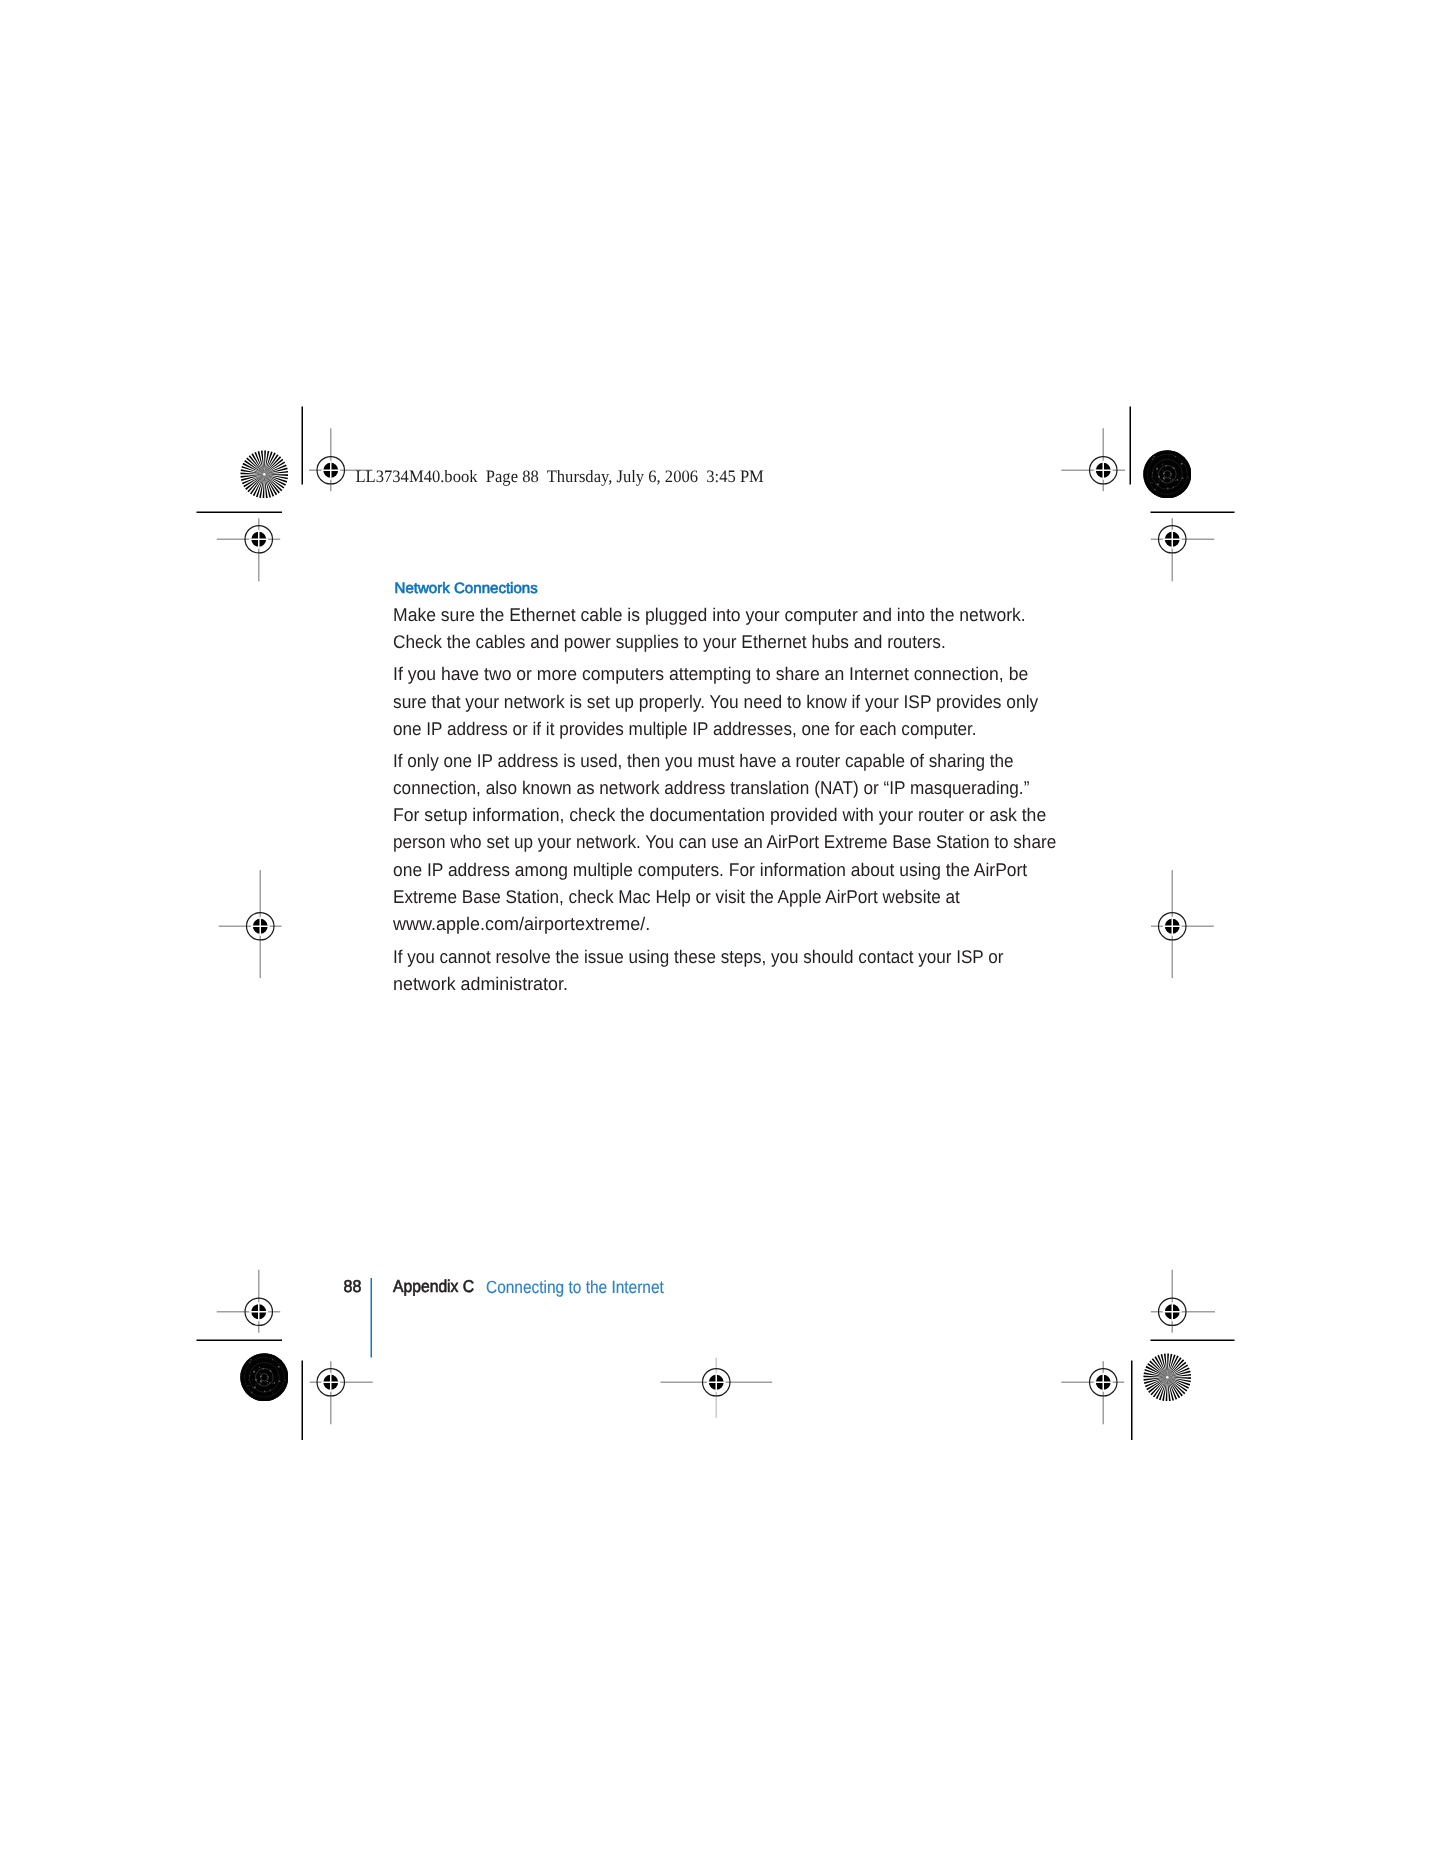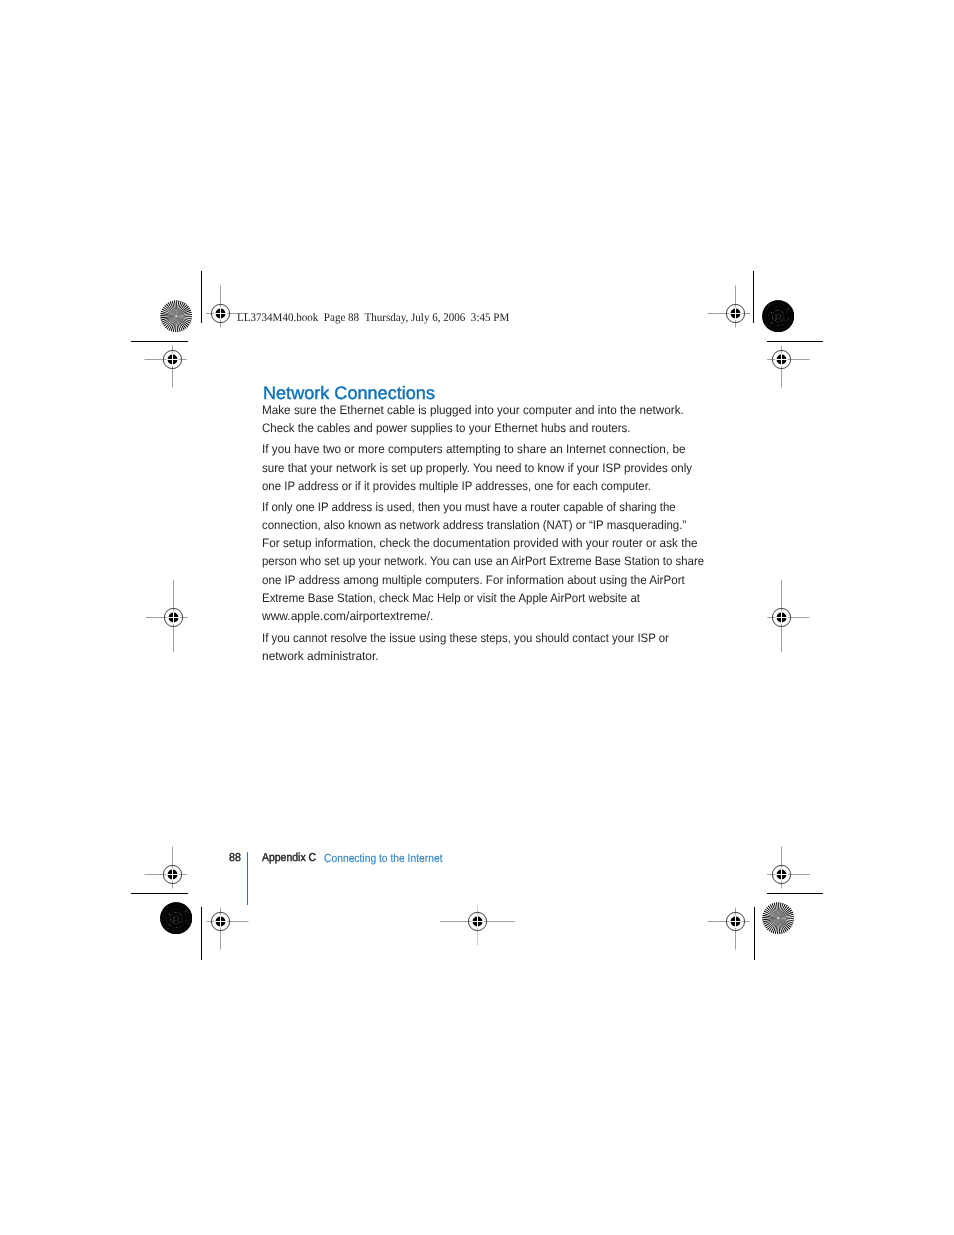--- a/index.html
+++ b/index.html
@@ -12,21 +12,21 @@
 
   .regmark,.startarget,.solidpatch,.cropline{position:absolute;}
 
   #slug{position:absolute;font-family:"Liberation Serif",serif;
         color:#1c1c1c;white-space:pre;transform-origin:0 0;
         font-size:11.6px;line-height:11.6px;}
 
   #heading{position:absolute;font-weight:400;color:#0f72b9;
            -webkit-text-stroke:0.42px #0f72b9;
            white-space:nowrap;transform-origin:0 0;
-           font-size:18px;line-height:14.2px;}
+           font-size:10px;line-height:14.2px;}
 
   .tline{position:absolute;white-space:pre;color:#231f20;
          font-size:12.3px;line-height:12.3px;transform-origin:0 0;}
 
   #folio{position:absolute;font-weight:400;color:#231f20;
          -webkit-text-stroke:0.4px #231f20;white-space:nowrap;
          transform-origin:0 0;font-size:11.5px;line-height:11.5px;}
   #foliorule{position:absolute;background:#1b79bf;}
   #appendix{position:absolute;font-weight:400;color:#231f20;
             -webkit-text-stroke:0.42px #231f20;white-space:nowrap;

